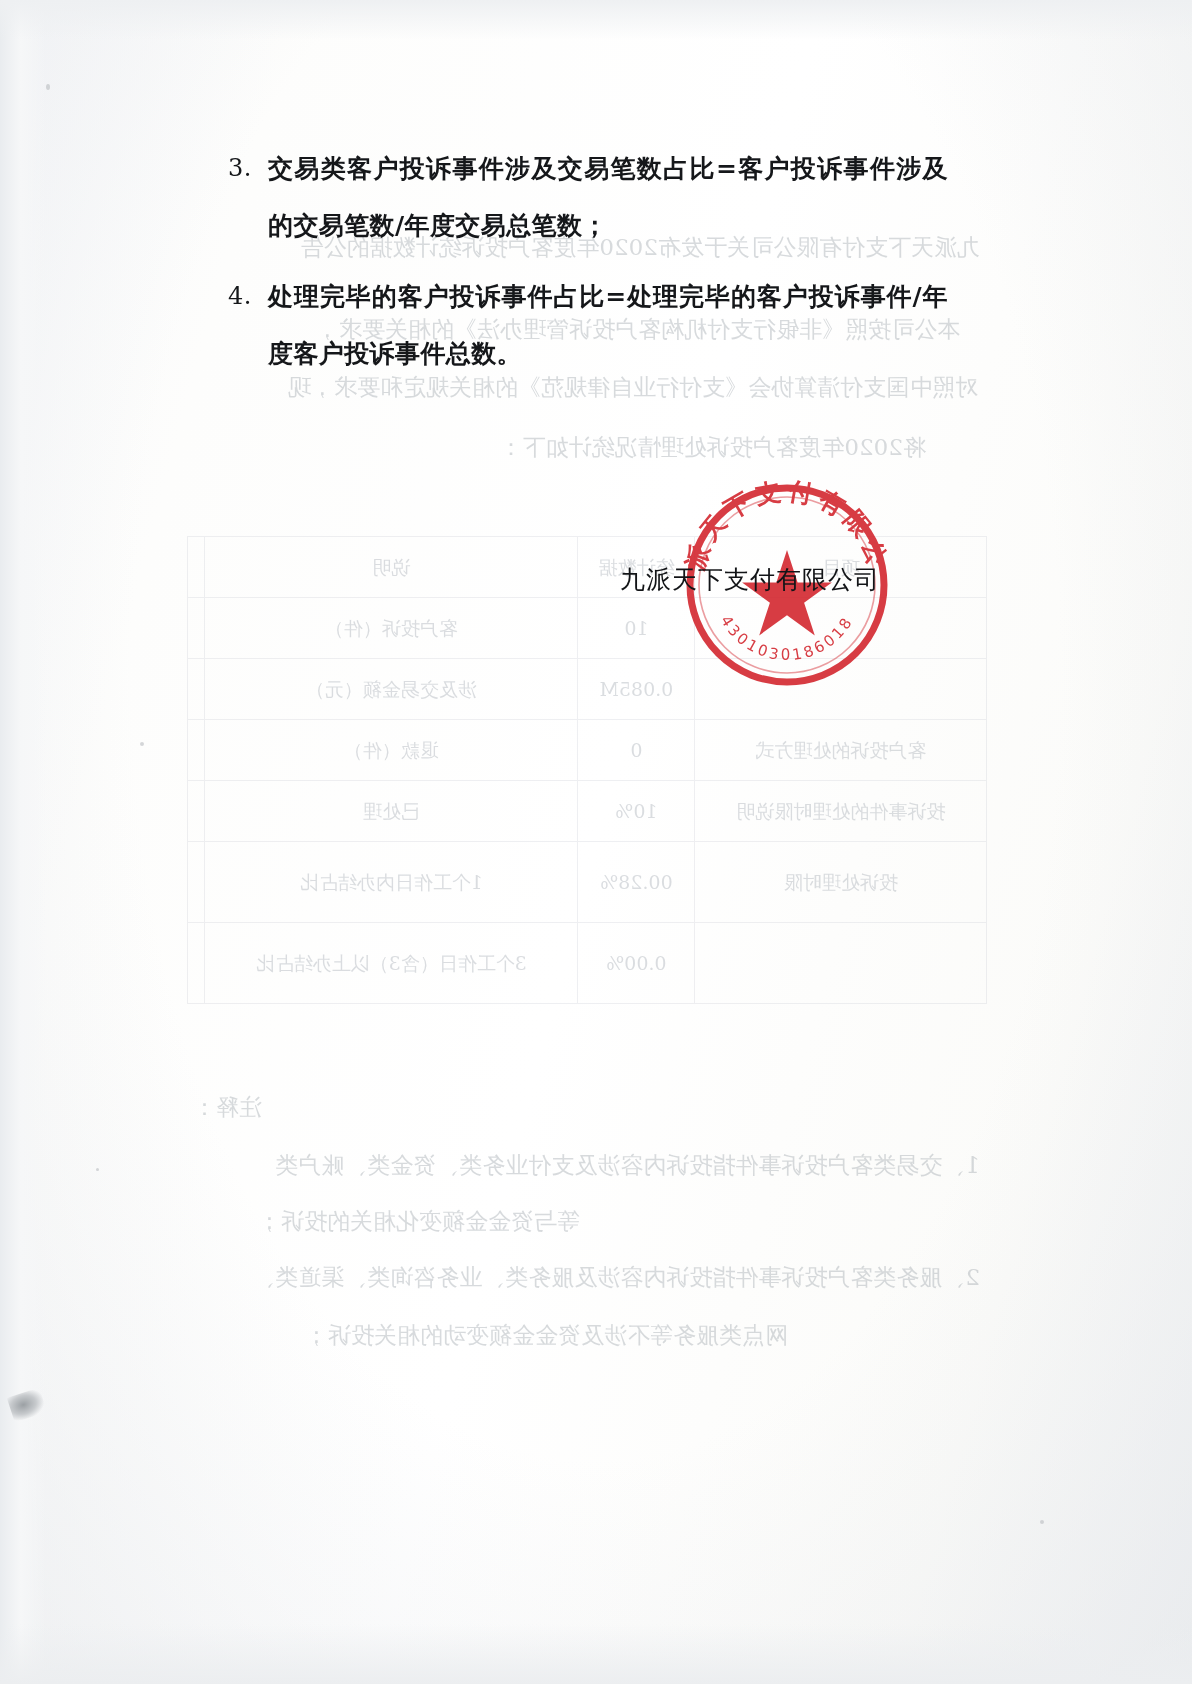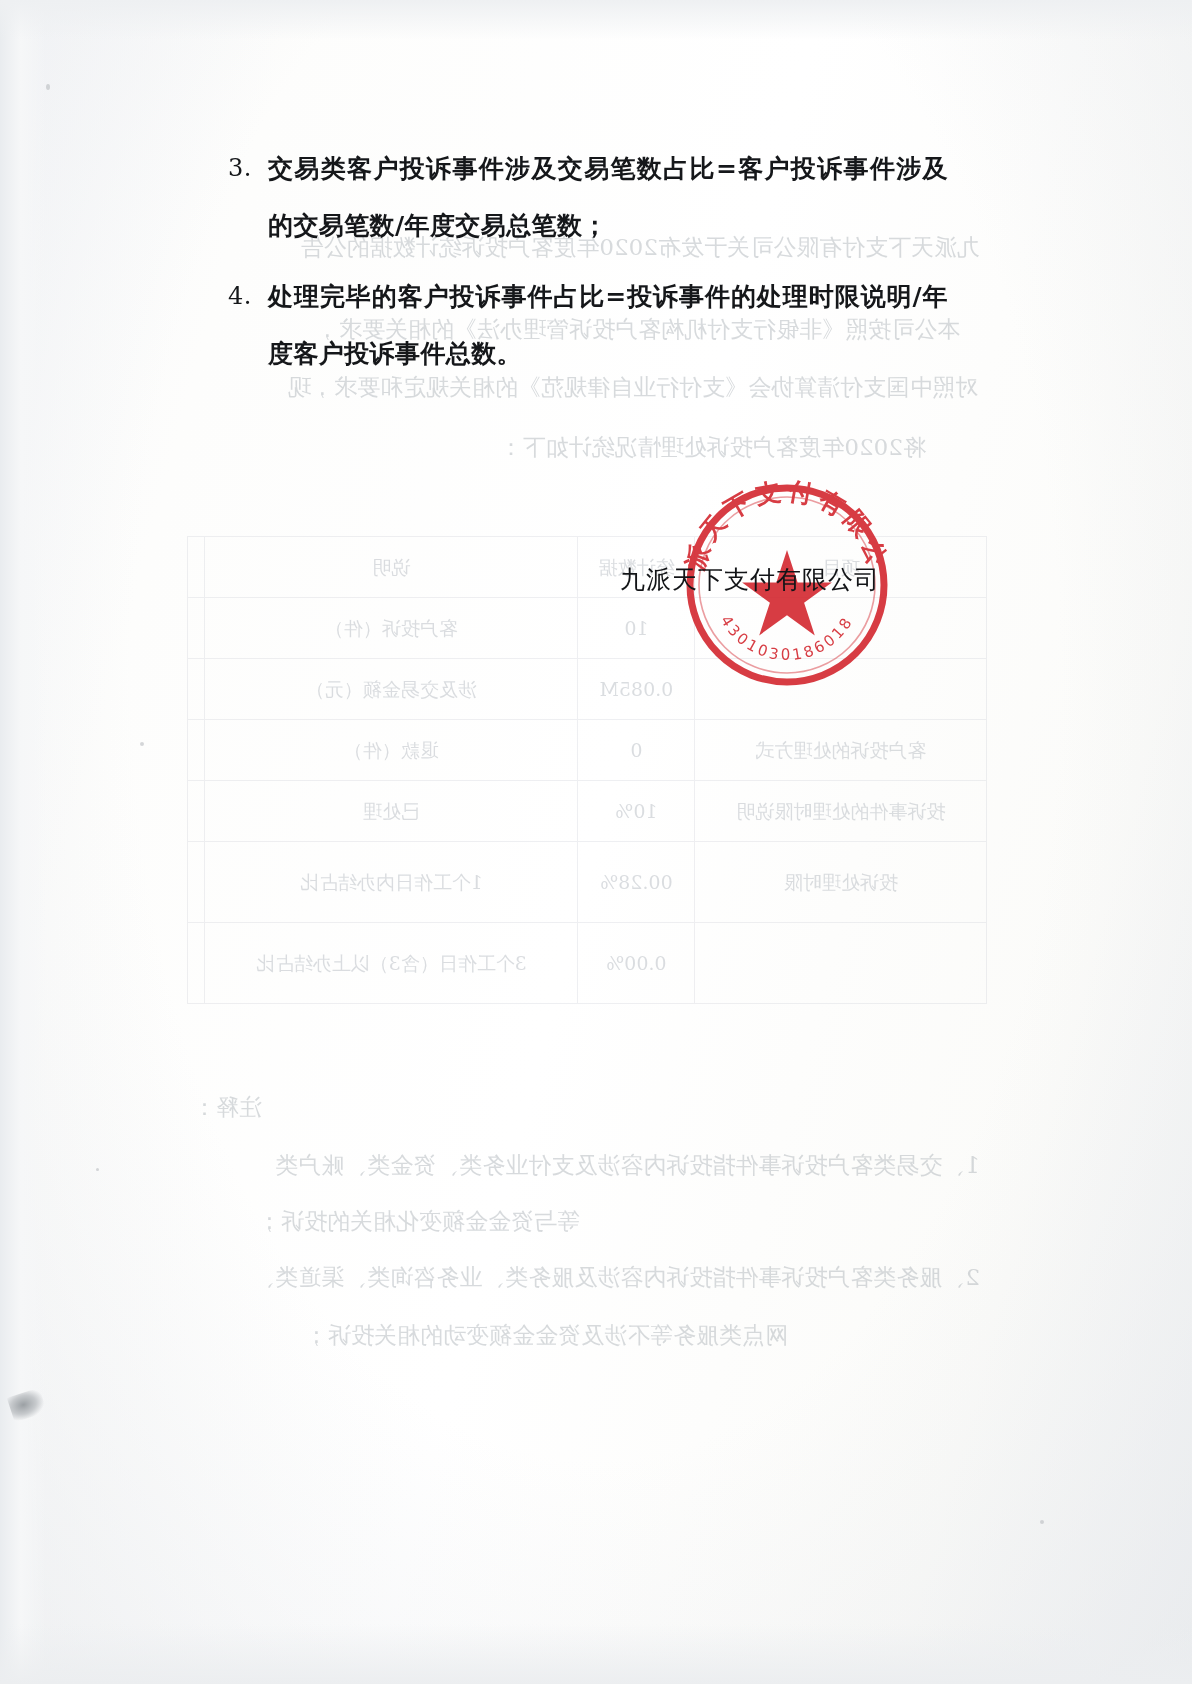--- a/index.html
+++ b/index.html
@@ -242,21 +242,21 @@
 
   <div id="content">
 
     <div class="clause-list">
       <div class="clause">
         <span class="clause-num">3.</span>
         <span class="clause-text">交易类客户投诉事件涉及交易笔数占比=客户投诉事件涉及的交易笔数/年度交易总笔数；</span>
       </div>
       <div class="clause">
         <span class="clause-num">4.</span>
-        <span class="clause-text">处理完毕的客户投诉事件占比=投诉事件的处理时限说明/年度客户投诉事件总数。</span>
+        <span class="clause-text">处理完毕的客户投诉事件占比=处理完毕的客户投诉事件/年度客户投诉事件总数。</span>
       </div>
     </div>
 
     <div id="seal">
       <svg width="222" height="222" viewBox="0 0 222 222" xmlns="http://www.w3.org/2000/svg">
         <defs>
           <path id="sealTop" d="M 26,111 A 85,85 0 0 1 196,111"></path>
           <path id="sealBottom" d="M 36,111 A 75,75 0 0 0 186,111"></path>
         </defs>
         <g opacity="0.88">

